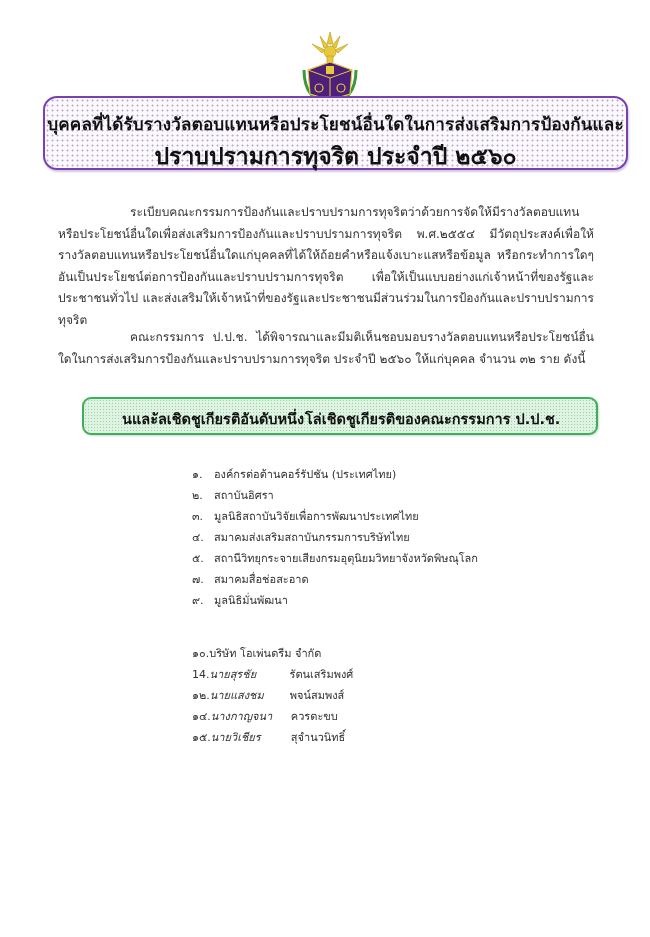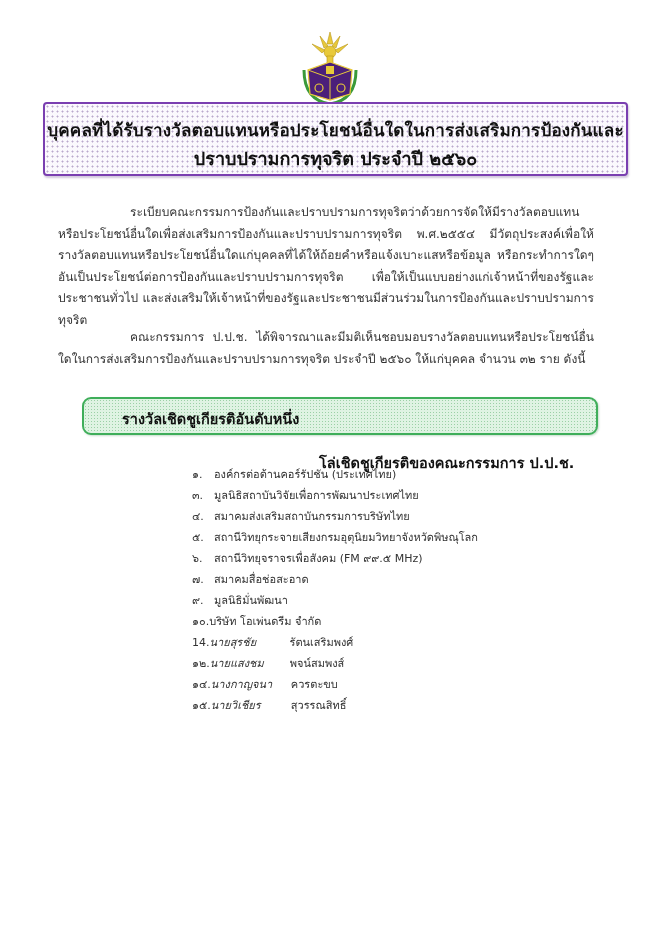--- a/index.html
+++ b/index.html
@@ -2,52 +2,52 @@
 <html><head>
 <meta charset="utf-8">
 <style>
   html, body { margin: 0; padding: 0; }
   body {
     width: 650px; height: 937px; background: #ffffff; position: relative; overflow: hidden;
     font-family: "DejaVu Sans", "Liberation Sans", sans-serif; color: #222;
   }
   .logo { position: absolute; left: 300px; top: 30px; width: 60px; height: 76px; }
   .title-box {
-    position: absolute; left: 43px; top: 102px; width: 581px; height: 70px;
-    border: 2px solid #7a3fb0; border-radius: 4px;
+    position: absolute; left: 43px; top: 96px; width: 581px; height: 70px;
+    border: 2px solid #7a3fb0; border-radius: 14px;
     background-color: #fbf9fd;
     background-image: radial-gradient(#b9a8cc 0.9px, transparent 1.1px);
     background-size: 5px 5px;
     box-shadow: 1px 2px 2px rgba(80,40,120,0.25);
     text-align: center; font-weight: bold; color: #111;
   }
   .title-box .l1 { position: absolute; left: 0; right: 0; top: 12px; font-size: 17px; letter-spacing: 0.2px; }
-  .title-box .l2 { position: absolute; left: 0; right: 0; top: 40px; font-size: 18px; }
+  .title-box .l2 { position: absolute; left: 0; right: 0; top: 40px; font-size: 23px; }
   .para {
     position: absolute; left: 58px; width: 536px; font-size: 12px; line-height: 21.5px; color: #333;
     text-align: justify;
   }
   .para1 { top: 202px; }
   .para2 { top: 327px; }
   .para .indent { display: inline-block; width: 72px; }
   .award-box {
     position: absolute; left: 82px; top: 397px; width: 512px; height: 34px;
     border: 2px solid #3fae5a; border-radius: 9px;
     background-color: #dff3e3;
     background-image: radial-gradient(#9bd0a6 0.8px, transparent 1px);
     background-size: 3px 3px;
     box-shadow: 1px 1px 2px rgba(40,120,60,0.25);
     font-weight: bold; font-size: 14.5px; color: #111; white-space: nowrap;
   }
   .award-box .a1 { position: absolute; left: 38px; top: 8px; }
-  .award-box .a2 { position: absolute; left: 235px; top: 8px; margin-top: 44px; }
+  .award-box .a2 { position: absolute; left: 221px; top: 8px; }
   .list { position: absolute; left: 192px; top: 464px; font-size: 11px; color: #333; }
   .list .item { height: 21px; line-height: 21px; white-space: nowrap; }
   .list .num { display: inline-block; width: 22px; }
-  .list .num.w { width: auto; }
+  .list .num.w { width: auto; margin-top: 32px; }
   .list .given { display: inline-block; width: 80px; font-style: italic; }
 </style>
 </head>
 <body>
 
 <svg class="logo" viewBox="0 0 60 76">
   <g fill="#e8c93a" stroke="#b8961a" stroke-width="0.6">
     <polygon points="30,2 33,14 27,14"></polygon>
     <polygon points="20,6 28,16 24,18"></polygon>
     <polygon points="40,6 32,16 36,18"></polygon>
@@ -69,30 +69,30 @@
 <div class="title-box">
   <div class="l1">บุคคลที่ได้รับรางวัลตอบแทนหรือประโยชน์อื่นใดในการส่งเสริมการป้องกันและ</div>
   <div class="l2">ปราบปรามการทุจริต ประจำปี ๒๕๖๐</div>
 </div>
 
 <div class="para para1"><span class="indent"></span><span>ระเบียบคณะกรรมการป้องกันและปราบปรามการทุจริตว่าด้วยการจัดให้มีรางวัลตอบแทนหรือประโยชน์อื่นใดเพื่อส่งเสริมการป้องกันและปราบปรามการทุจริต พ.ศ.๒๕๕๔ มีวัตถุประสงค์เพื่อให้รางวัลตอบแทนหรือประโยชน์อื่นใดแก่บุคคลที่ได้ให้ถ้อยคำหรือแจ้งเบาะแสหรือข้อมูล หรือกระทำการใดๆ อันเป็นประโยชน์ต่อการป้องกันและปราบปรามการทุจริต เพื่อให้เป็นแบบอย่างแก่เจ้าหน้าที่ของรัฐและประชาชนทั่วไป และส่งเสริมให้เจ้าหน้าที่ของรัฐและประชาชนมีส่วนร่วมในการป้องกันและปราบปรามการทุจริต</span></div>
 
 <div class="para para2"><span class="indent"></span><span>คณะกรรมการ ป.ป.ช. ได้พิจารณาและมีมติเห็นชอบมอบรางวัลตอบแทนหรือประโยชน์อื่นใดในการส่งเสริมการป้องกันและปราบปรามการทุจริต ประจำปี ๒๕๖๐ ให้แก่บุคคล จำนวน ๓๒ ราย ดังนี้</span></div>
 
 <div class="award-box">
-  <span class="a1">รางวัลเชิดชูเกียรติอันดับหนึ่ง</span>
+  <span class="a1">นและัลเชิดชูเกียรติอันดับหนึ่ง</span>
   <span class="a2">โล่เชิดชูเกียรติของคณะกรรมการ ป.ป.ช.</span>
 </div>
 
 <div class="list">
   <div class="item"><span class="num">๑.</span><span>องค์กรต่อต้านคอร์รัปชัน (ประเทศไทย)</span></div>
+  <div class="item"><span class="num">๒.</span><span>สถาบันอิศรา</span></div>
   <div class="item"><span class="num">๓.</span><span>มูลนิธิสถาบันวิจัยเพื่อการพัฒนาประเทศไทย</span></div>
   <div class="item"><span class="num">๔.</span><span>สมาคมส่งเสริมสถาบันกรรมการบริษัทไทย</span></div>
   <div class="item"><span class="num">๕.</span><span>สถานีวิทยุกระจายเสียงกรมอุตุนิยมวิทยาจังหวัดพิษณุโลก</span></div>
-  <div class="item"><span class="num">๖.</span><span>สถานีวิทยุจราจรเพื่อสังคม (FM ๙๙.๕ MHz)</span></div>
   <div class="item"><span class="num">๗.</span><span>สมาคมสื่อช่อสะอาด</span></div>
   <div class="item"><span class="num">๙.</span><span>มูลนิธิมั่นพัฒนา</span></div>
   <div class="item"><span class="num w">๑๐.</span><span>บริษัท โอเพ่นดรีม จำกัด</span></div>
   <div class="item"><span class="num w">14.</span><span class="given">นายสุรชัย</span><span>รัตนเสริมพงศ์</span></div>
   <div class="item"><span class="num w">๑๒.</span><span class="given">นายแสงชม</span><span>พจน์สมพงส์</span></div>
   <div class="item"><span class="num w">๑๔.</span><span class="given">นางกาญจนา</span><span>ควรตะขบ</span></div>
-  <div class="item"><span class="num w">๑๕.</span><span class="given">นายวิเชียร</span><span>สุวรรณสิทธิ์</span></div>
+  <div class="item"><span class="num w">๑๕.</span><span class="given">นายวิเชียร</span><span>สุจำนวนิทธิ์</span></div>
 </div>
 
 </body></html>

